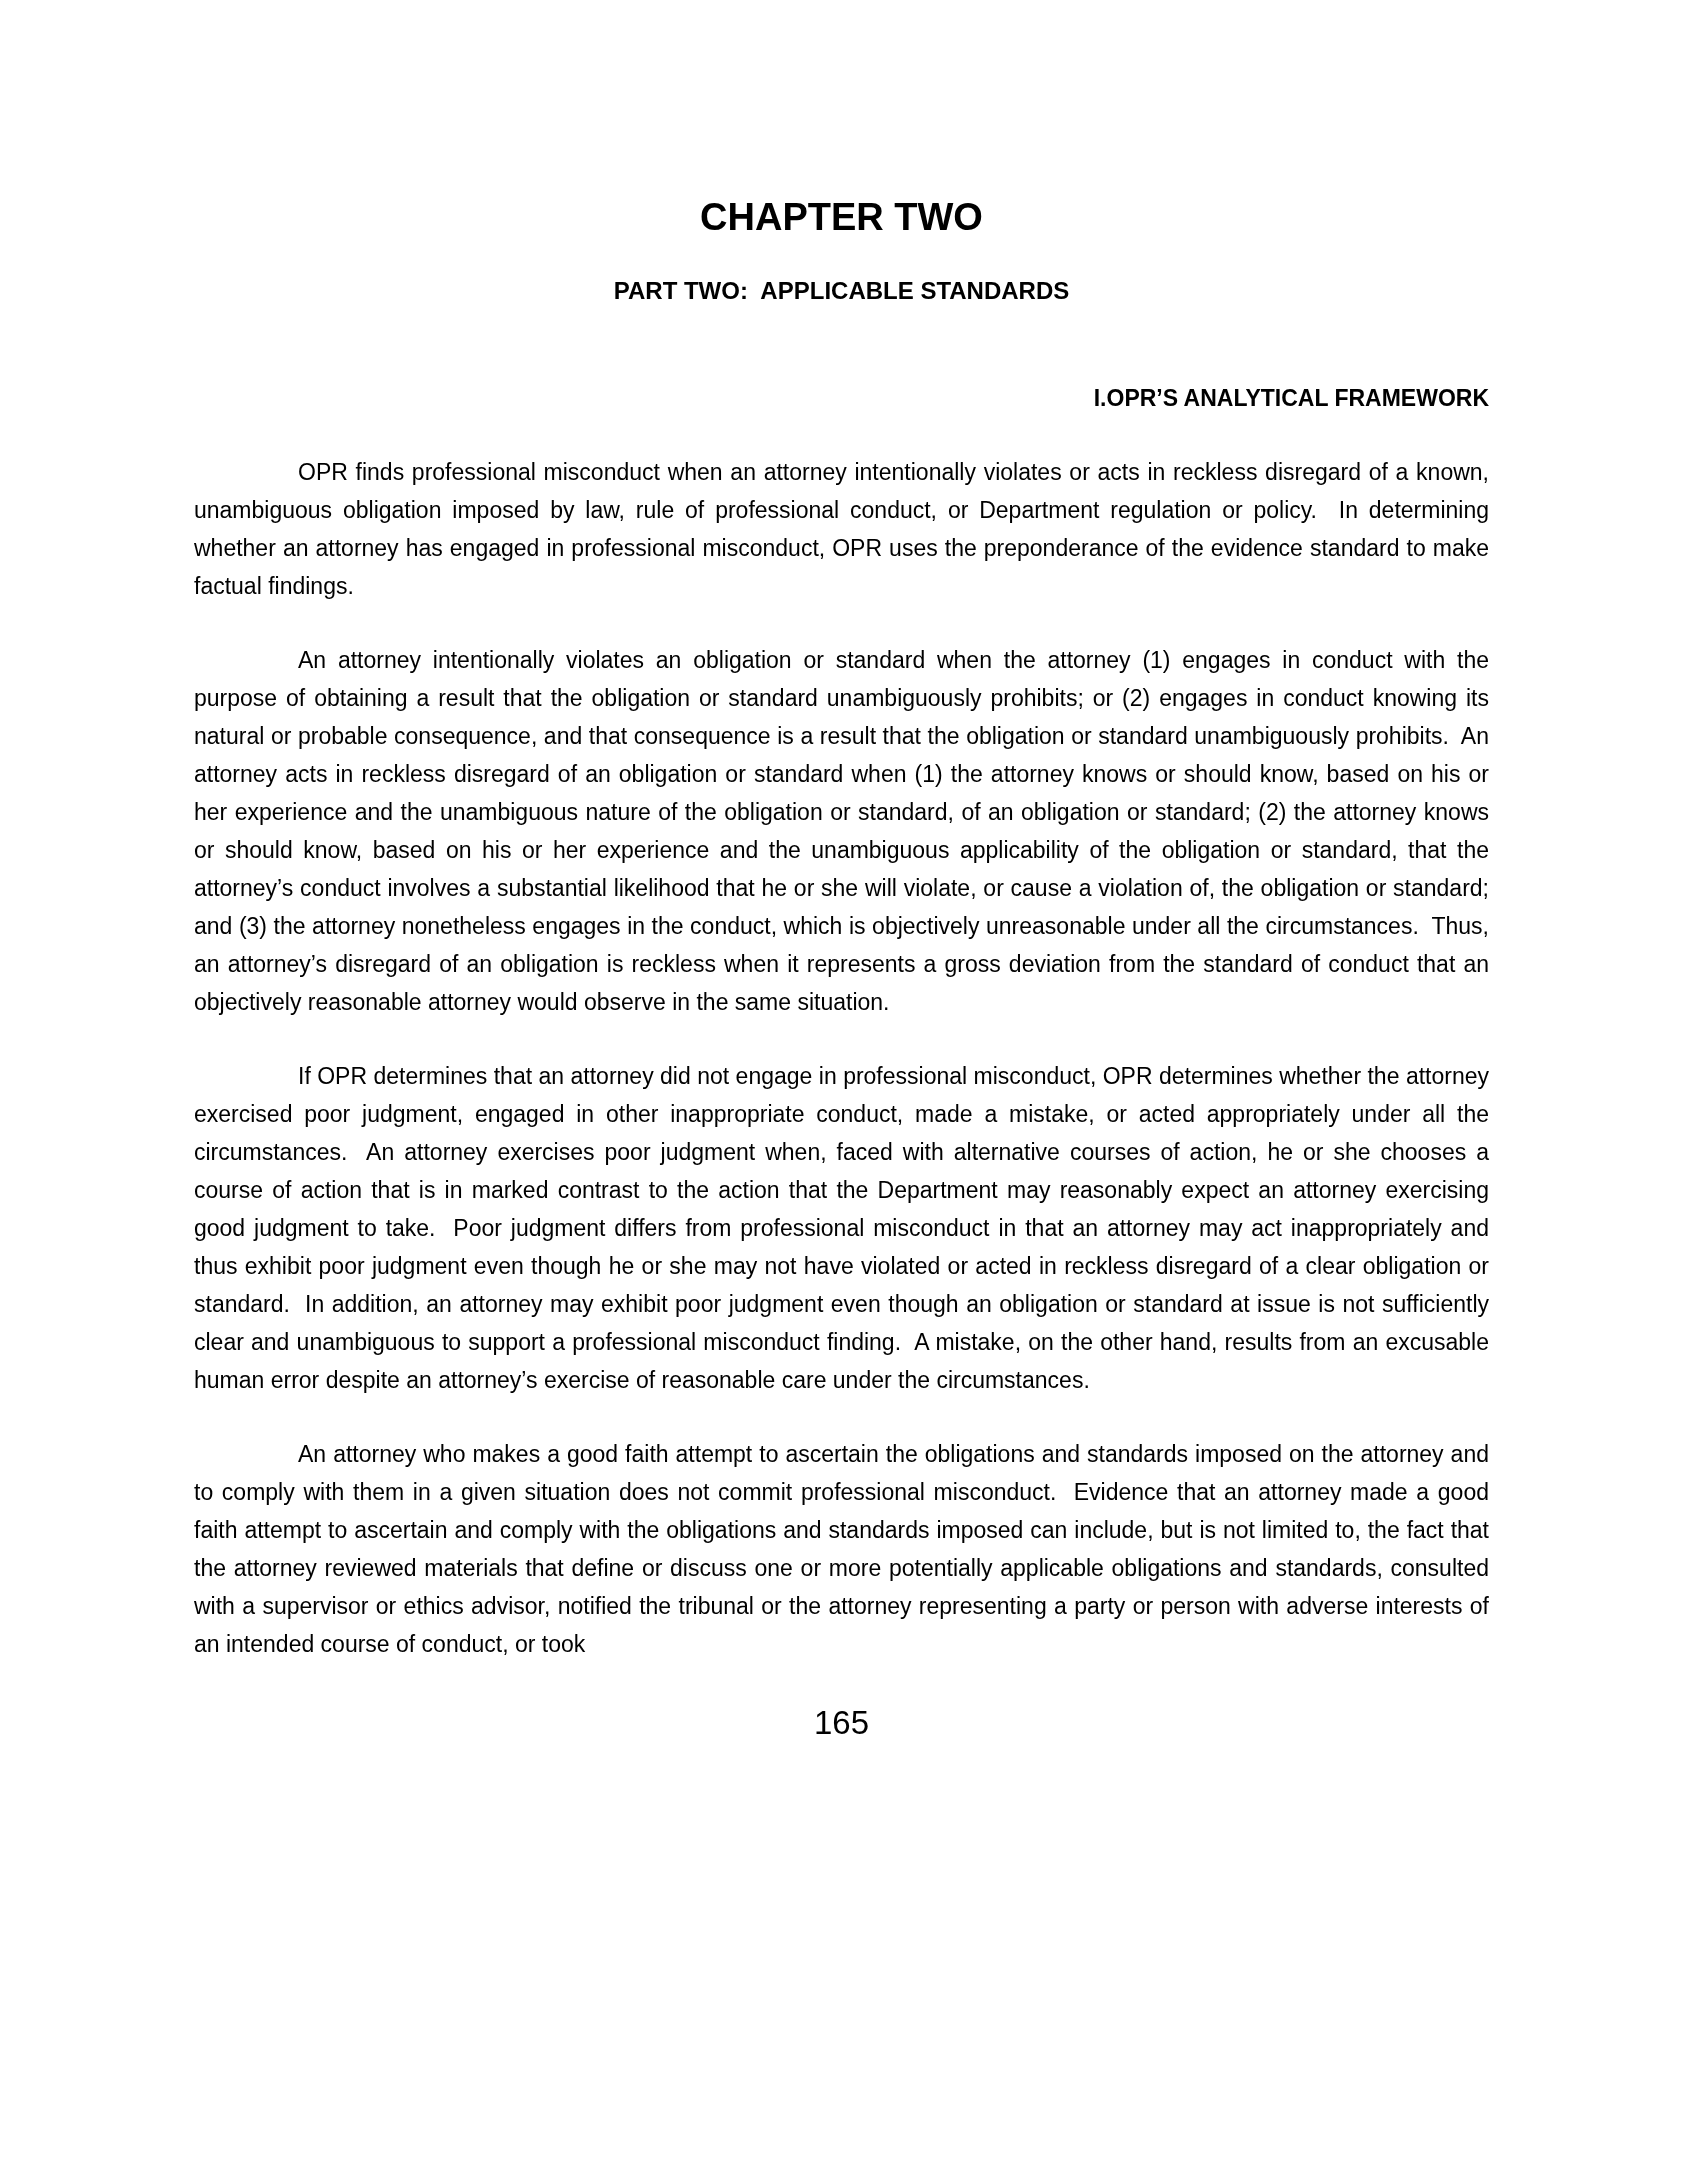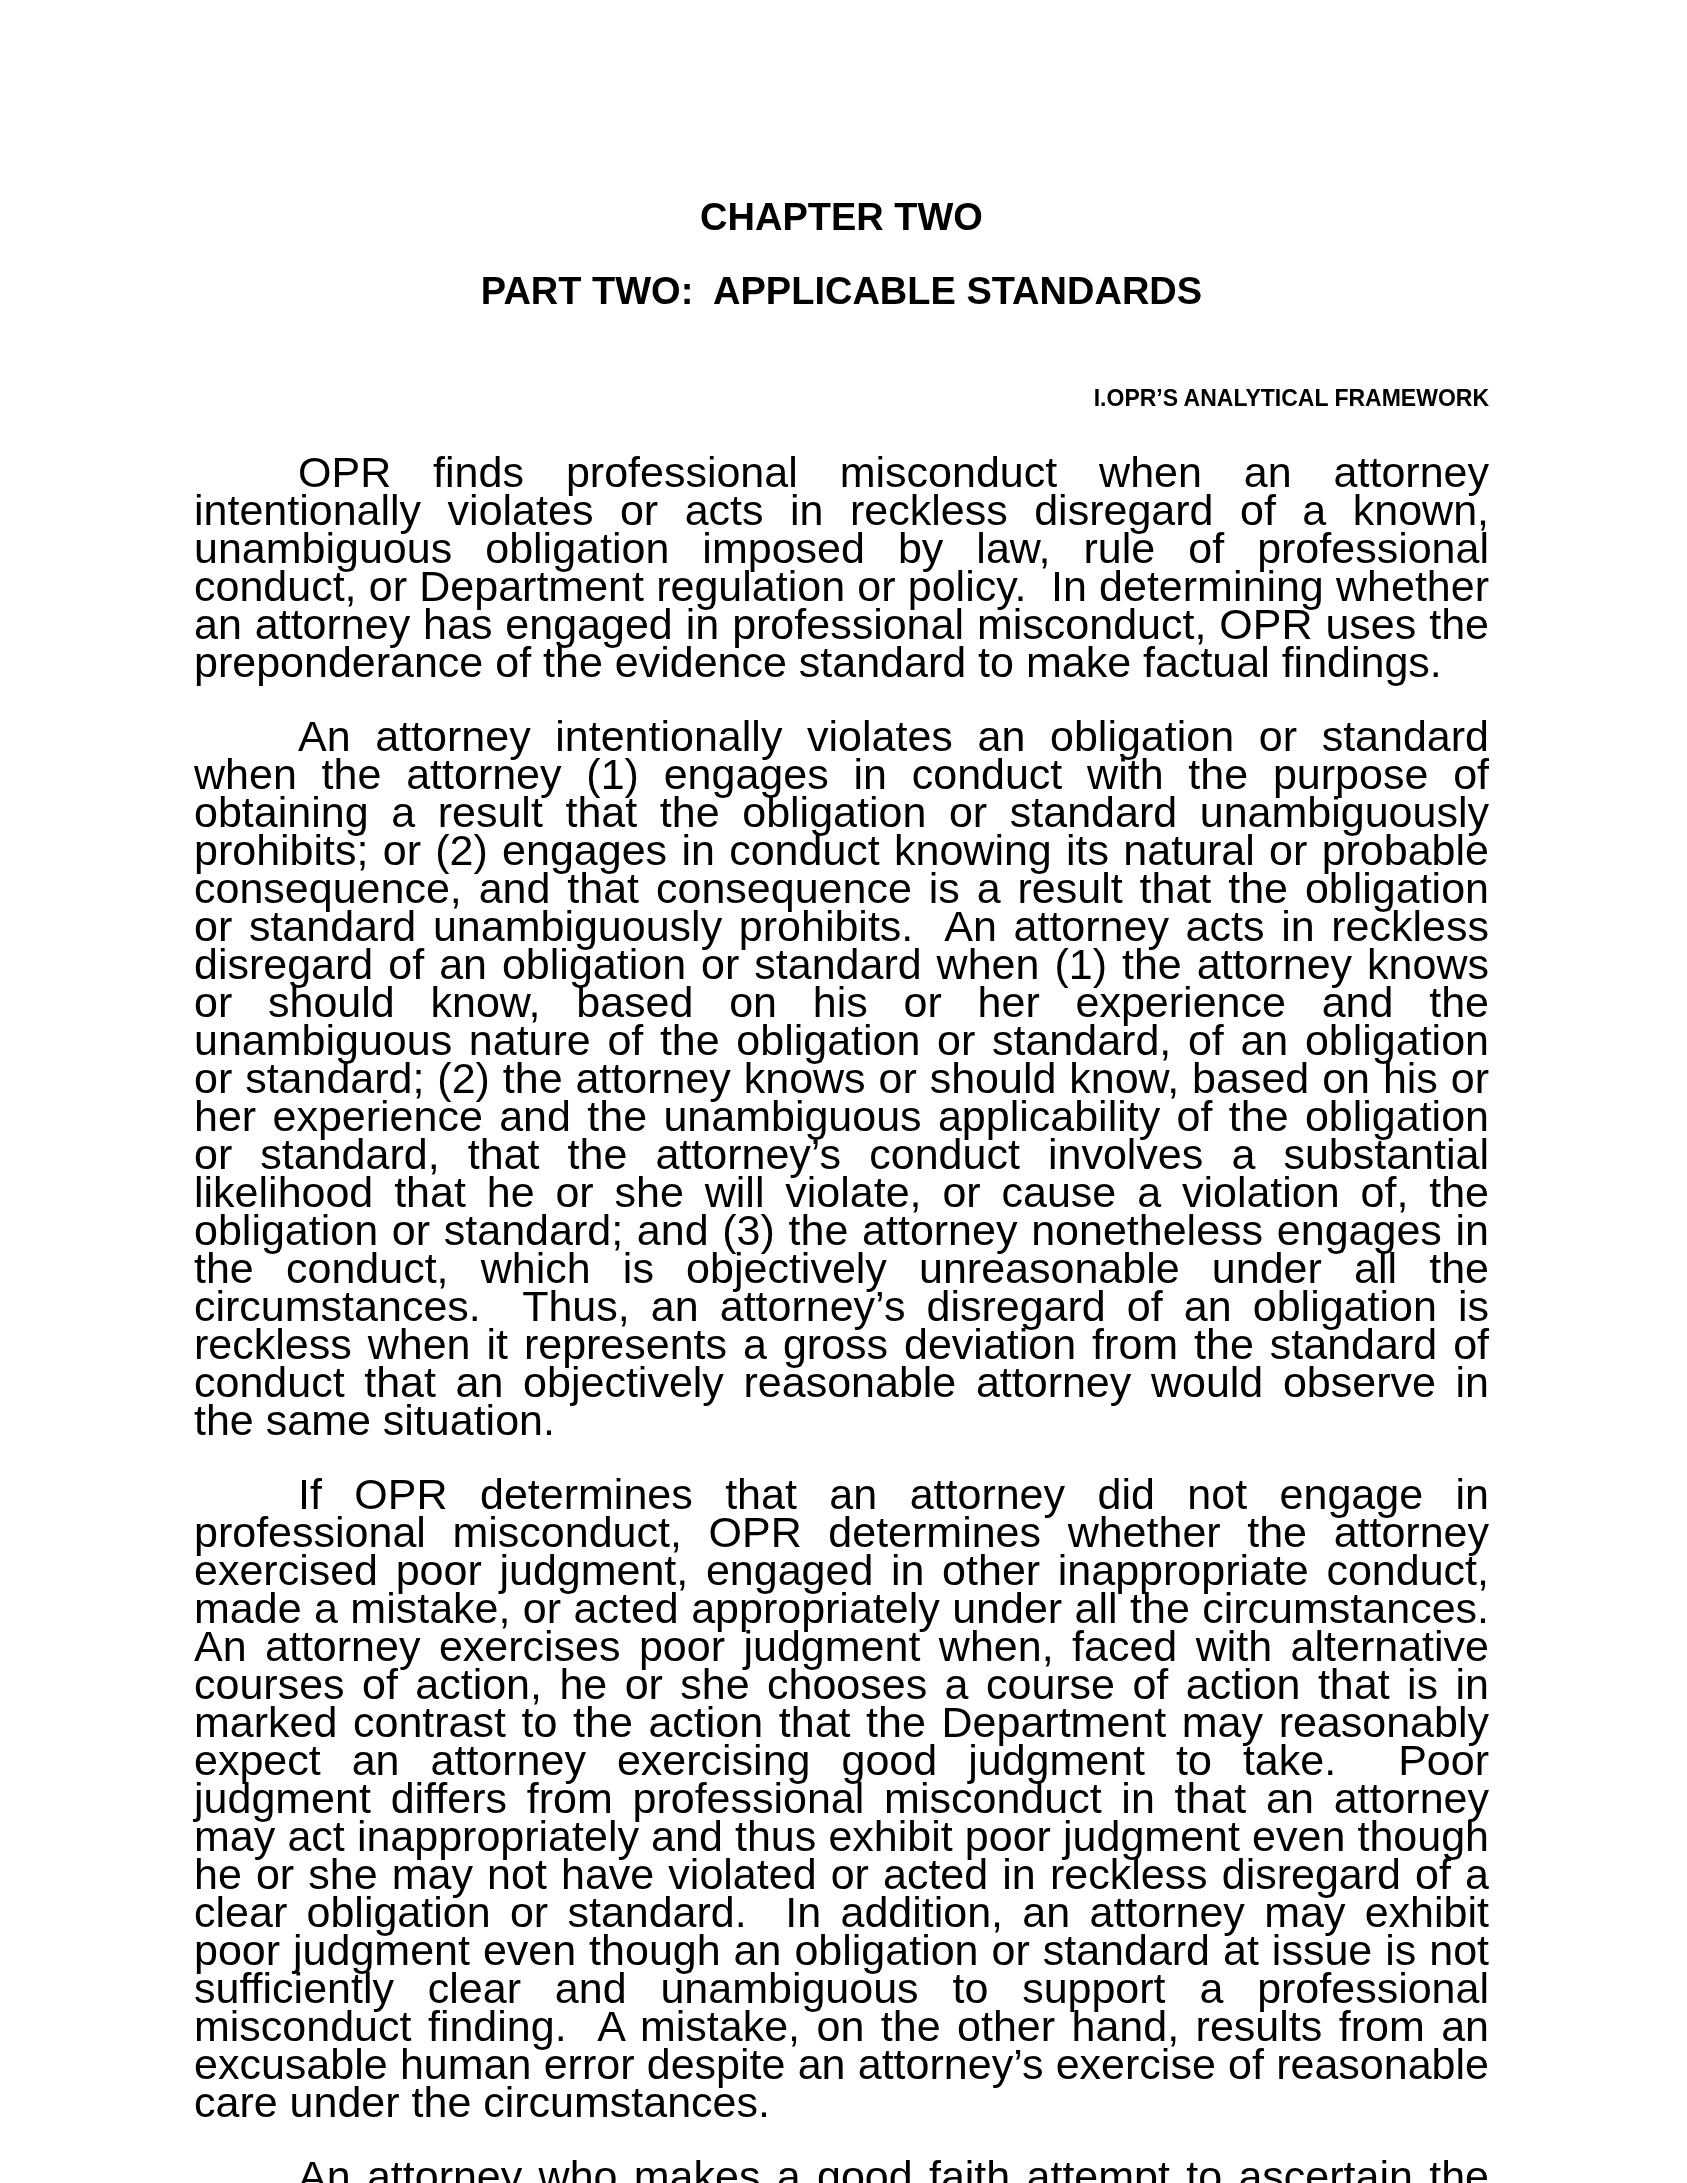--- a/index.html
+++ b/index.html
@@ -27,38 +27,38 @@
     text-align: center;
     font-weight: bold;
     font-size: 38px;
     line-height: 42px;
     white-space: pre-wrap;
   }
   .h-part {
     margin: 34px 0 0 0;
     text-align: center;
     font-weight: bold;
-    font-size: 38px;
+    font-size: 24px;
     line-height: 38px;
     white-space: pre-wrap;
   }
   .h-section {
     margin: 69px 0 0 0;
     font-weight: bold;
     font-size: 23px;
     line-height: 38px;
     text-align: right;
   }
   .h-section .numeral {
     display: inline-block;
     width: 101px;
   }
   p.body {
     margin: 36px 0 0 0;
-    font-size: 43px;
+    font-size: 23px;
     line-height: 38px;
     text-align: justify;
     text-indent: 104px;
     white-space: pre-wrap;
   }
   .page-number {
     margin: 41px 0 0 0;
     text-align: center;
     font-size: 33px;
     line-height: 38px;

